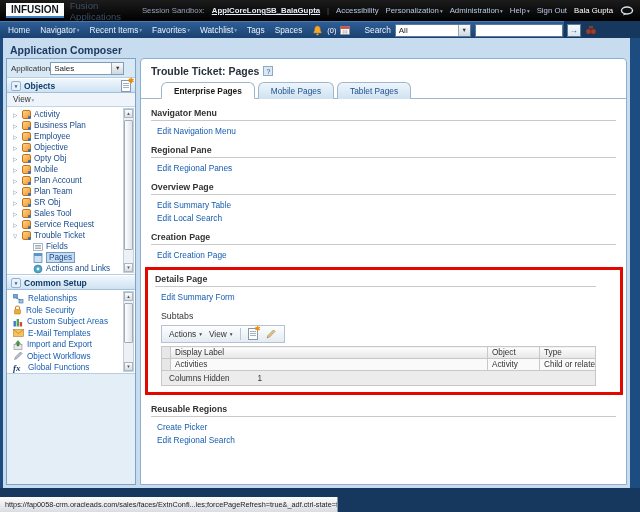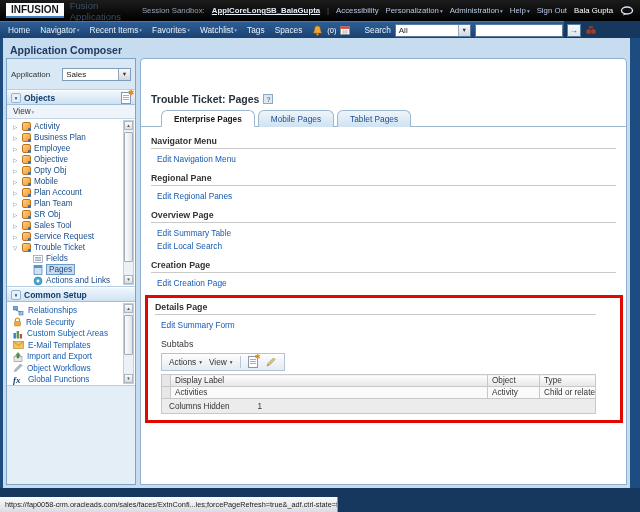--- a/index.html
+++ b/index.html
@@ -28,21 +28,21 @@
   .txt { width:88px; height:13px; border:1px solid #5a7a9a; background:#fff; font-size:8px; padding:0 2px; font-family:"Liberation Sans",sans-serif; }
   .go-btn { width:14px; height:13px; background:linear-gradient(#f6f9fc,#dbe5ee); border:1px solid #5a7a9a; display:flex; align-items:center; justify-content:center; font-size:8px; color:#1d4f8f; cursor:pointer; }
 
   
   #frame { position:absolute; top:38px; left:0; width:640px; height:450px; background:#1d4d80; }
   #content { position:absolute; top:0; left:3px; width:627px; height:450px; background:#c7dcee; }
   #page-title { position:absolute; top:6px; left:7px; font-size:10.5px; font-weight:bold; color:#1e3a63; }
 
   
   #sidebar { position:absolute; left:3px; top:20px; width:130px; bottom:3px; background:#e7f0f9; border:1px solid #7fa3c5; display:flex; flex-direction:column; }
-  .app-row { height:31px; background:#d9e8f5; border-bottom:1px solid #b6cde2; display:flex; align-items:center; padding:0 4px; gap:12px; font-size:8px; color:#333; }
+  .app-row { height:19px; background:#d9e8f5; border-bottom:1px solid #b6cde2; display:flex; align-items:center; padding:0 4px; gap:0; font-size:8px; color:#333; }
   .app-row .sel { width:74px; height:13px; border-color:#7f9db9; }
   .phdr { height:15px; background:linear-gradient(#f0f7fd,#cfe2f2); border-top:1px solid #fff; border-bottom:1px solid #a3bfd9; display:flex; align-items:center; padding:0 4px; gap:3px; font-size:8.5px; font-weight:bold; color:#123e6b; }
   .disc { width:10px; height:10px; border:1px solid #93b2cf; background:#e8f1f9; border-radius:2px; display:flex; align-items:center; justify-content:center; font-size:5px; color:#2d5d95; cursor:pointer; }
   .phdr .spacer { flex:1; }
   .view-bar { height:14px; background:#eef4fa; border-bottom:1px solid #c3d4e4; display:flex; align-items:center; padding:0 6px; font-size:8.2px; color:#333; }
   .tree { position:relative; height:168px; background:#fff; border-bottom:1px solid #b6cde2; padding:2px 14px 0 4px; overflow:hidden; }
   .trow { display:flex; align-items:center; height:11px; gap:3px; cursor:pointer; white-space:nowrap; }
   .tw { width:8px; font-size:5.5px; color:#6e87a3; text-align:center; }
   .tlabel { font-size:8.2px; color:#1a4c8c; }
   .trow.child { padding-left:22px; }
@@ -59,21 +59,21 @@
   .ic-newpage::before { content:""; position:absolute; left:1px; top:2px; width:6px; height:1px; background:#9fb0c0; box-shadow:0 2px 0 #9fb0c0, 0 4px 0 #9fb0c0; }
   .ic-newpage .star { position:absolute; top:-4px; right:-4px; font-size:7px; color:#f08a00; }
   .ic-fx { font-family:"Liberation Serif",serif; font-style:italic; font-weight:bold; font-size:9px; color:#1a3b6e; width:11px; flex:none; }
   .vscroll { position:absolute; right:1px; top:1px; bottom:1px; width:11px; background:#edf1f5; border:1px solid #c2cfdb; }
   .vs-up,.vs-dn { position:absolute; left:0; width:9px; height:9px; background:linear-gradient(#fcfcfc,#d8dde2); border:1px solid #aab6c2; display:flex; align-items:center; justify-content:center; font-size:4.5px; color:#555; cursor:pointer; }
   .vs-up{ top:0; } .vs-dn{ bottom:0; }
   .vs-thumb { position:absolute; left:0; width:9px; background:linear-gradient(90deg,#fdfdfd,#dfe4e9); border:1px solid #9fadba; border-radius:1px; cursor:grab; }
 
   
   #main { position:absolute; left:137px; right:3px; top:20px; bottom:3px; background:#fff; border:1px solid #8fafcf; border-radius:4px 4px 0 0; overflow:hidden; }
-  .m-title { display:flex; align-items:center; gap:4px; padding:6px 0 0 10px; font-size:10.5px; font-weight:bold; color:#26313b;margin-top:28px; }
+  .m-title { display:flex; align-items:center; gap:4px; padding:6px 0 0 10px; font-size:10.5px; font-weight:bold; color:#26313b; }
   .help-box { width:10px; height:10px; border:1px solid #8aa9c7; background:#dce9f5; color:#1d4f8f; font-size:7px; font-weight:normal; display:flex; align-items:center; justify-content:center; cursor:pointer; }
   .tabs { display:flex; padding-left:20px; border-bottom:1px solid #9db8ce; margin-top:5px; }
   .tab { padding:3px 12px 2px; border:1px solid #9db8ce; border-bottom:none; border-radius:6px 6px 0 0; background:linear-gradient(#eef5fb,#cfe2f1); color:#1d4f8f; font-size:8.3px; margin-right:3px; margin-bottom:-1px; cursor:pointer; }
   .tab.active { background:#fff; color:#1a1a1a; font-weight:bold; border-bottom:1px solid #fff; }
   #main-content { padding:0 10px; font-size:8.5px; }
   .sec-title { font-weight:bold; color:#333; font-size:8.8px; margin-top:9px; padding-bottom:2px; border-bottom:1px solid #c9c9c9; }
   .sec-links { margin:5px 0 0 6px; display:flex; flex-direction:column; gap:3px; }
   .lnk { color:#155cb0; font-size:8.3px; cursor:pointer; text-decoration:none; }
   .hl { border:3px solid #e20800; margin:7px -7px 4px -6px; padding:0 24px 6px 7px; }
   .hl .sec-title { margin-top:4px; }
@@ -431,20 +431,27 @@
               </tr>
             </tbody>
               </table>
             <div class="tfoot">
               <span>Columns Hidden</span>
               <span>1</span>
             </div>
           </div>
         </div>
 
+        <div class="section">
+          <div class="sec-title">Reusable Regions</div>
+          <div class="sec-links">
+            <a class="lnk">Create Picker</a>
+            <a class="lnk">Edit Regional Search</a>
+          </div>
+        </div>
 
       </div>
     </div>
   </div>
 </div>
 
 <div id="statusbar">
   <div class="url-seg">https://fap0058-crm.oracleads.com/sales/faces/ExtnConfi...les;forcePageRefresh=true&amp;_adf.ctrl-state=fwvl6mgxa_4#</div>
 </div>
 

